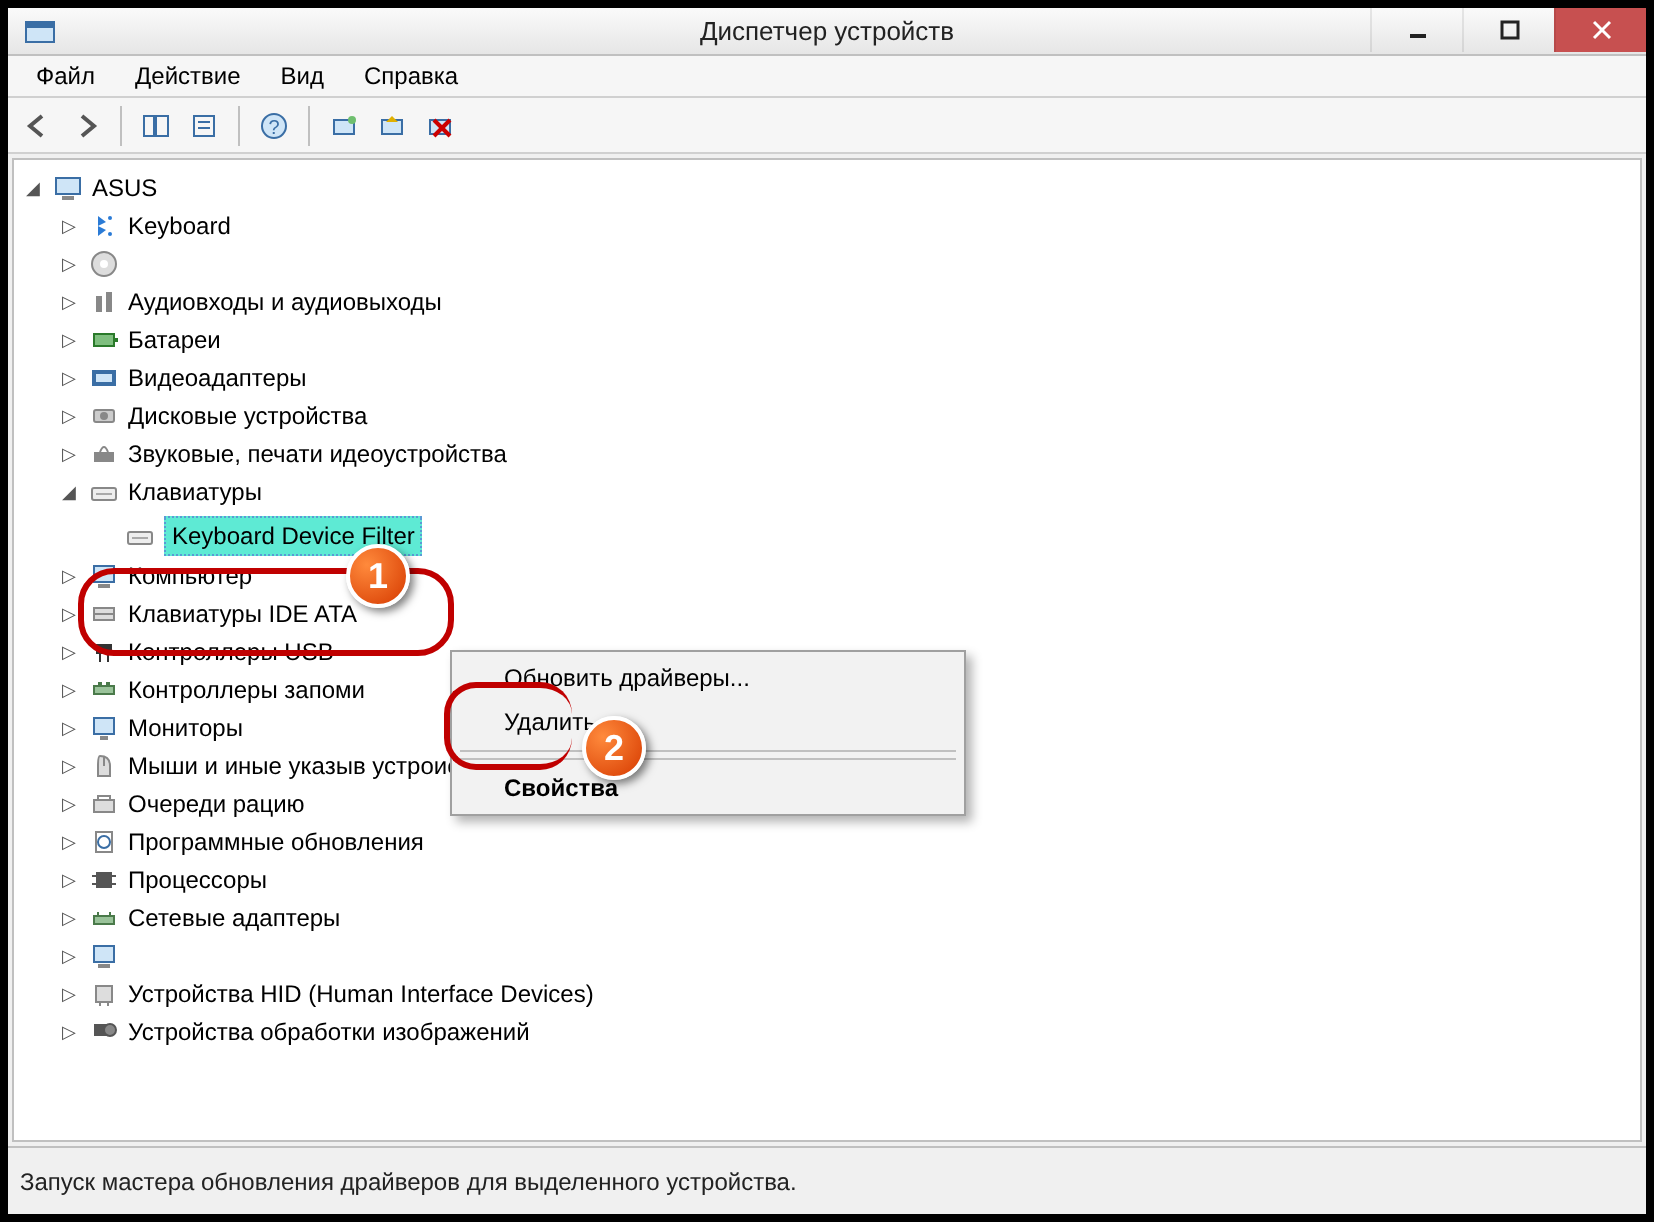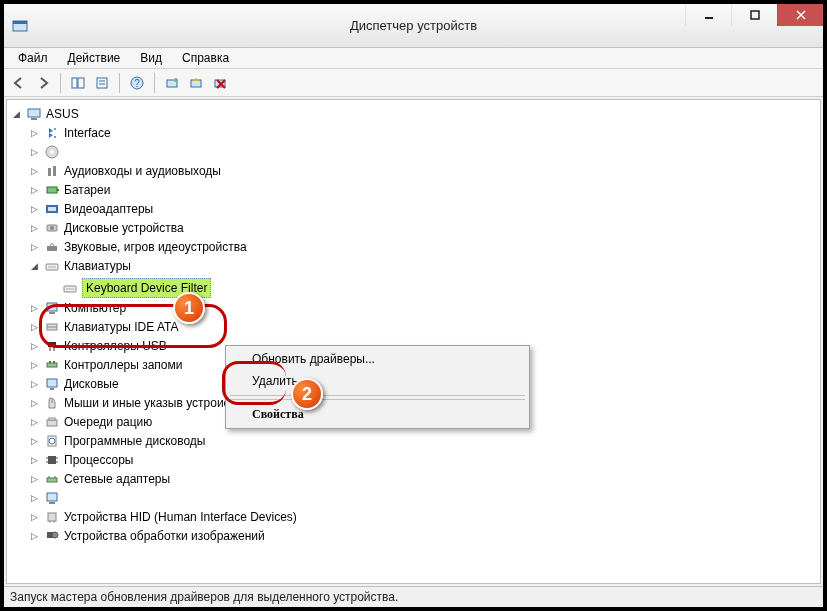--- a/index.html
+++ b/index.html
@@ -15,21 +15,21 @@
   .window {
     border: 4px solid #000;
     width: 827px;
     height: 611px;
     display: flex;
     flex-direction: column;
     background: #f0f0f0;
   }
   .titlebar {
     background: linear-gradient(#fafafa,#e6e6e6);
-    height: 44px;
+    height: 24px;
     display: flex;
     align-items: center;
     border-bottom: 1px solid #c0c0c0;
     position: relative;
   }
   .titlebar-icon {
     width: 16px;
     height: 16px;
     margin: 0 6px 0 8px;
   }
@@ -122,43 +122,43 @@
     color: #555;
     font-size: 9px;
     display: inline-block;
   }
   .ticon {
     width: 16px; height: 16px;
     display: inline-flex;
     align-items: center; justify-content: center;
   }
   .selected {
-    background: #bef264;
+    background: #5eead4;
     border: 1px dotted #5a9bd5;
     padding: 0 3px;
   }
   .context-menu {
     position: absolute;
     left: 218px;
     top: 245px;
-    width: 305px;
+    width: 258px;
     background: #f2f2f2;
     border: 1px solid #a0a0a0;
     box-shadow: 3px 3px 5px rgba(0,0,0,0.3);
     padding: 2px;
     font-size: 12px;
   }
   .cm-item {
     padding: 4px 10px 4px 24px;
     cursor: pointer;
   }
   .cm-sep { height:1px; background:#c0c0c0; margin:3px 2px; }
-  .cm-bold { font-weight: bold; font-family: Liberation Serif, serif; }
+  .cm-bold { font-weight: bold; }
   .statusbar {
-    height: 21px;
+    height: 34px;
     border-top: 1px solid #c0c0c0;
     background: #f0f0f0;
     display: flex;
     align-items: center;
     padding: 0 6px;
     font-size: 12px;
     color: #222;
   }
   
   .callout1 {
@@ -308,21 +308,21 @@
         <ul id="device-categories">
             <li class="node"><span class="node-row">
                 <span class="arrow">▷</span>
                 <span class="ticon">
                   <svg width="14" height="14">
                     <path d="M4 2 L4 12 L8 9 L4 7 L8 5 Z" fill="#2b7bd6"></path>
                     <circle cx="10" cy="3" r="1" fill="#2b7bd6"></circle>
                     <circle cx="10" cy="11" r="1" fill="#2b7bd6"></circle>
                   </svg>
                 </span>
-                <span>Interface</span>
+                <span>Keyboard</span>
               </span></li>
             <li class="node"><span class="node-row">
                 <span class="arrow">▷</span>
                 <span class="ticon">
                   <svg width="14" height="14">
                     <circle cx="7" cy="7" r="6" fill="#ddd" stroke="#888"></circle>
                     <circle cx="7" cy="7" r="2" fill="#fff"></circle>
                   </svg>
                 </span>
               </span></li>
@@ -367,21 +367,21 @@
                 <span>Дисковые устройства</span>
               </span></li>
             <li class="node"><span class="node-row">
                 <span class="arrow">▷</span>
                 <span class="ticon">
                   <svg width="14" height="14">
                     <rect x="2" y="6" width="10" height="5" fill="#888"></rect>
                     <path d="M5 6 Q7 1 9 6" fill="none" stroke="#888"></path>
                   </svg>
                 </span>
-                <span>Звуковые, игров            идеоустройства</span>
+                <span>Звуковые, печати            идеоустройства</span>
               </span></li>
             <li class="node"><span class="node-row">
                 <span class="arrow">◢</span>
                 <span class="ticon">
                   <svg width="14" height="14">
                     <rect x="1" y="5" width="12" height="6" rx="1" fill="#eee" stroke="#888"></rect>
                     <line x1="3" y1="8" x2="11" y2="8" stroke="#aaa"></line>
                   </svg>
                 </span>
                 <span>Клавиатуры</span>
@@ -440,21 +440,21 @@
                 <span>Контроллеры запоми</span>
               </span></li>
             <li class="node"><span class="node-row">
                 <span class="arrow">▷</span>
                 <span class="ticon">
                   <svg width="14" height="14">
                     <rect x="2" y="2" width="10" height="8" fill="#cfe5f7" stroke="#3a6ea5"></rect>
                     <rect x="5" y="11" width="4" height="2" fill="#888"></rect>
                   </svg>
                 </span>
-                <span>Дисковые</span>
+                <span>Мониторы</span>
               </span></li>
             <li class="node"><span class="node-row">
                 <span class="arrow">▷</span>
                 <span class="ticon">
                   <svg width="14" height="14">
                     <path d="M5 2 Q10 2 10 7 L10 12 L4 12 L4 7 Q4 2 5 2 Z" fill="#ddd" stroke="#888"></path>
                     <line x1="7" y1="2" x2="7" y2="7" stroke="#888"></line>
                   </svg>
                 </span>
                 <span>Мыши и иные указыв                устроиства</span>
@@ -470,21 +470,21 @@
                 <span>Очереди рацию</span>
               </span></li>
             <li class="node"><span class="node-row">
                 <span class="arrow">▷</span>
                 <span class="ticon">
                   <svg width="14" height="14">
                     <rect x="3" y="2" width="8" height="10" fill="#fff" stroke="#888"></rect>
                     <circle cx="7" cy="7" r="3" fill="none" stroke="#3a6ea5"></circle>
                   </svg>
                 </span>
-                <span>Программные дисководы</span>
+                <span>Программные обновления</span>
               </span></li>
             <li class="node"><span class="node-row">
                 <span class="arrow">▷</span>
                 <span class="ticon">
                   <svg width="14" height="14">
                     <rect x="3" y="3" width="8" height="8" fill="#555"></rect>
                     <line x1="1" y1="5" x2="3" y2="5" stroke="#555"></line>
                     <line x1="1" y1="9" x2="3" y2="9" stroke="#555"></line>
                     <line x1="11" y1="5" x2="13" y2="5" stroke="#555"></line>
                     <line x1="11" y1="9" x2="13" y2="9" stroke="#555"></line>

